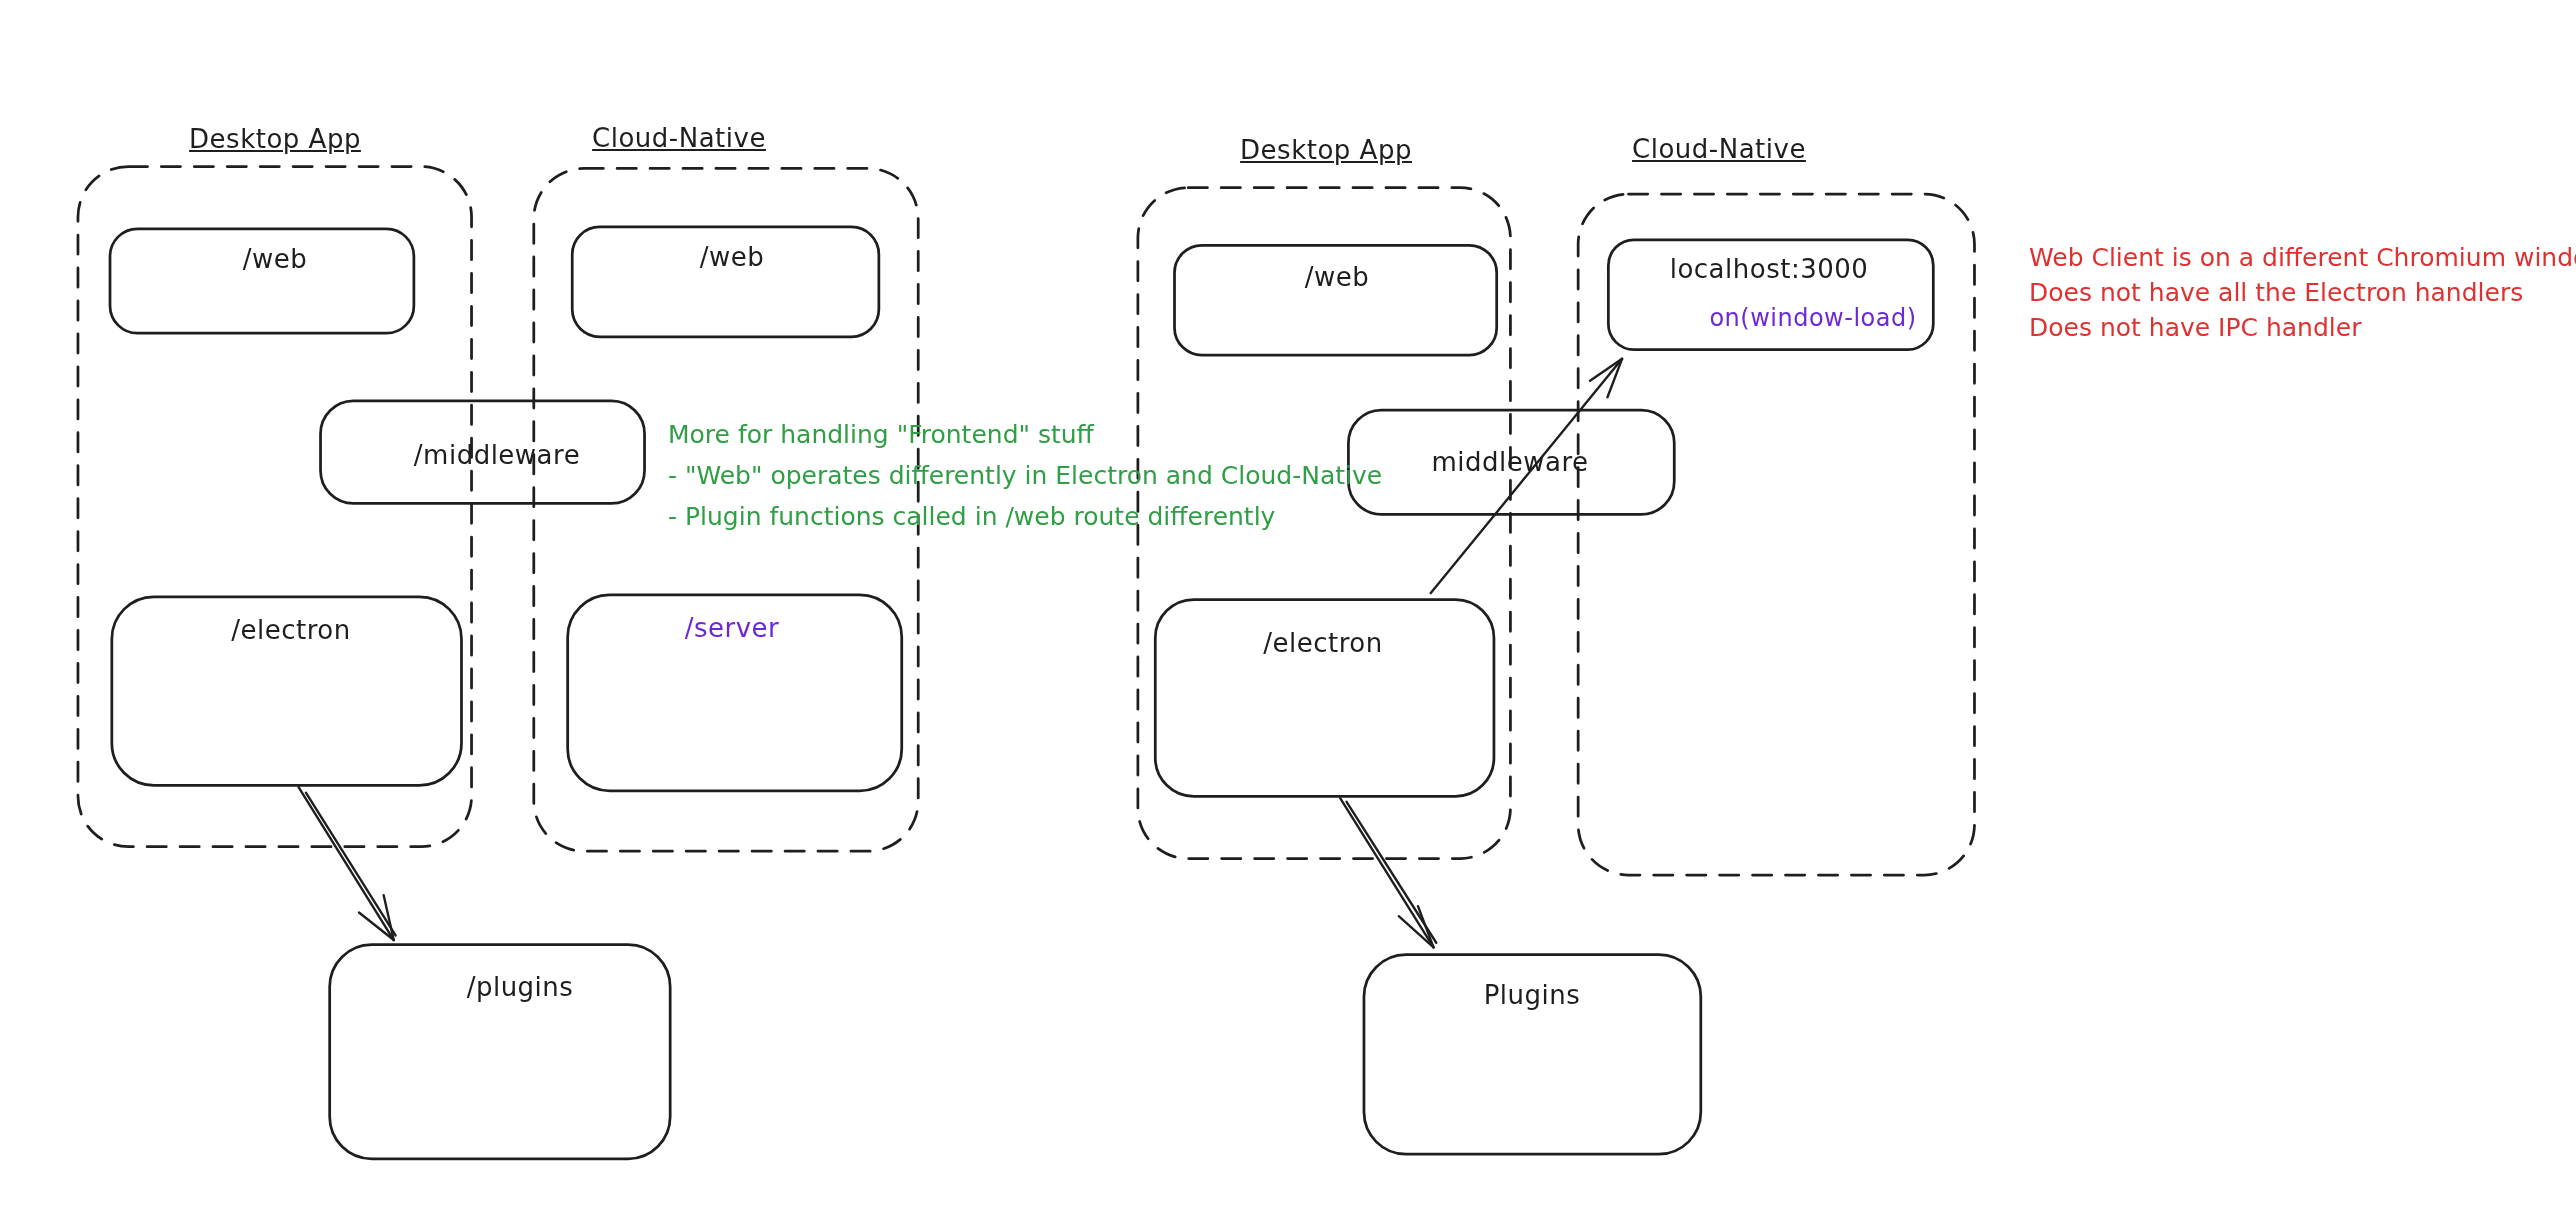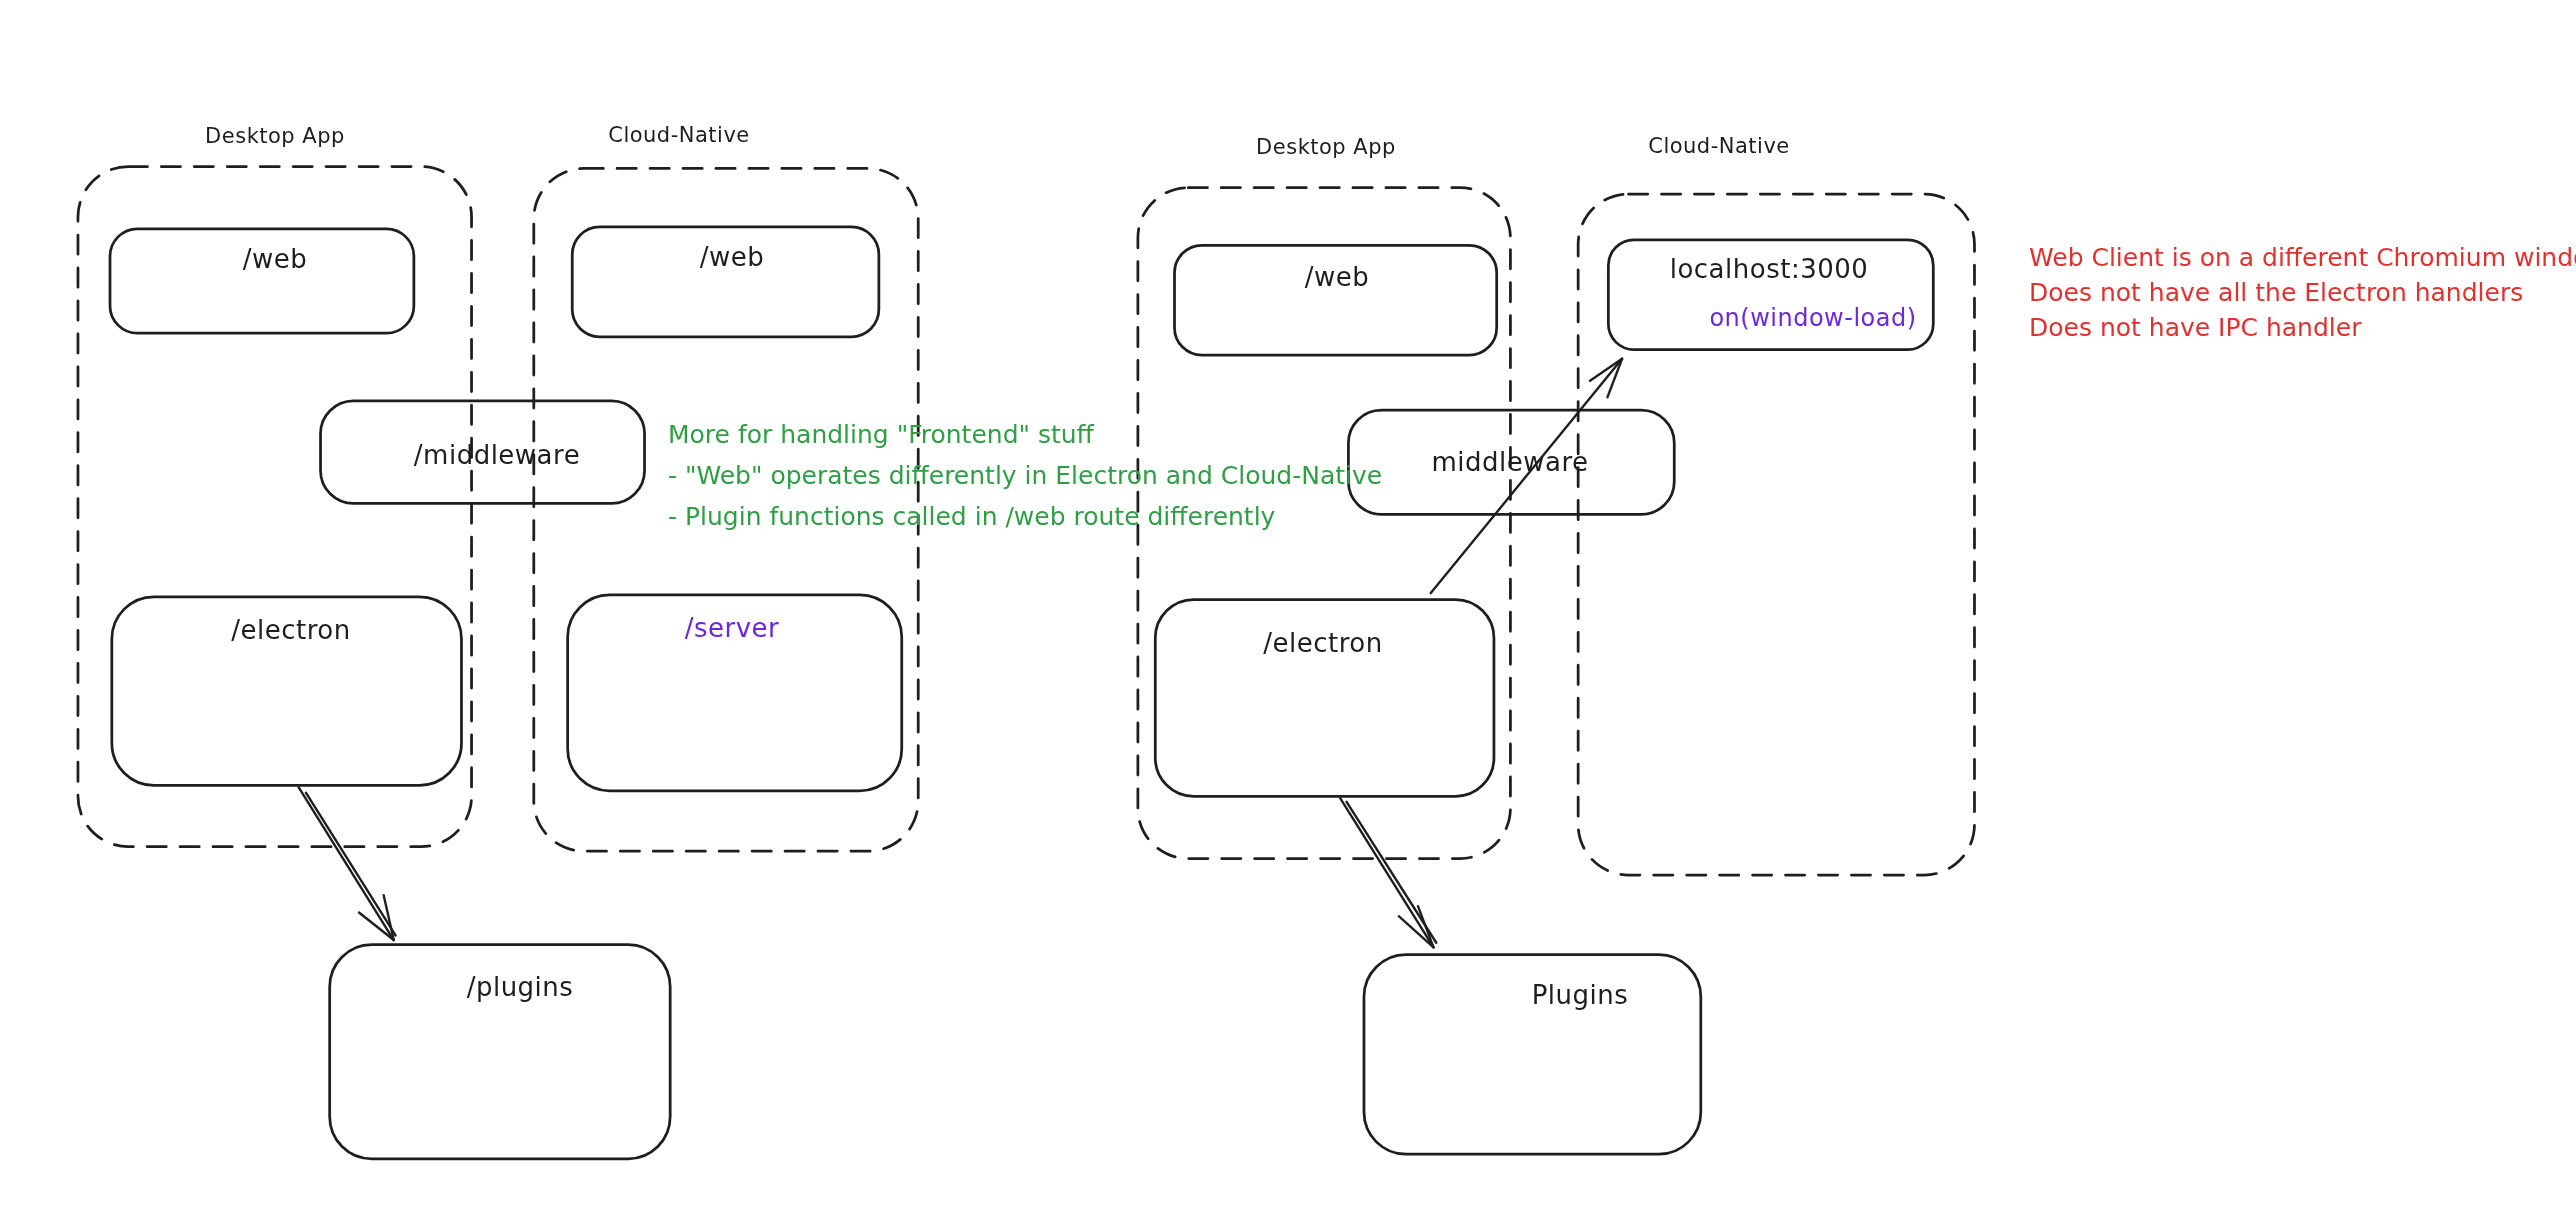--- a/index.html
+++ b/index.html
@@ -38,21 +38,21 @@
     stroke-width: 2.6;
     stroke-linecap: round;
   }
   .label {
     position: absolute;
     color: #1e1e1e;
     white-space: nowrap;
     transform: translateX(-50%);
     letter-spacing: 0.5px;
   }
-  .title-label { font-size: 21px; }
+  .title-label { font-size: 26px; text-decoration: underline; }
   .box-label   { font-size: 26px; }
   .sub-label   { font-size: 24px; }
   .red-text    { color: #6d28d9; }
   .note {
     position: absolute;
     white-space: nowrap;
     font-size: 25px;
   }
   .note-green { color: #2f9e44; line-height: 41px; }
   .note-red   { color: #e03131; line-height: 35px; }
@@ -122,21 +122,21 @@
   </div>
 
   <div class="label title-label" style="left:1326px; top:135px;">Desktop App</div>
   <div class="label title-label" style="left:1719px; top:134px;">Cloud-Native</div>
 
   <div class="label box-label" style="left:1337px; top:262px;">/web</div>
   <div class="label box-label" style="left:1769px; top:254px;">localhost:3000</div>
   <div class="label sub-label red-text" style="left:1813px; top:304px;">on(window-load)</div>
   <div class="label box-label" style="left:1510px; top:447px;">middleware</div>
   <div class="label box-label" style="left:1323px; top:628px;">/electron</div>
-  <div class="label box-label" style="left:1580px; top:980px;text-align:center;">Plugins</div>
+  <div class="label box-label" style="left:1532px; top:980px;text-align:center;">Plugins</div>
 
   <div class="note note-red" style="left:2029px; top:240px;">
     <div>Web Client is on a different Chromium window</div>
     <div>Does not have all the Electron handlers</div>
     <div>Does not have IPC handler</div>
   </div>
 
 </div>
 
 

